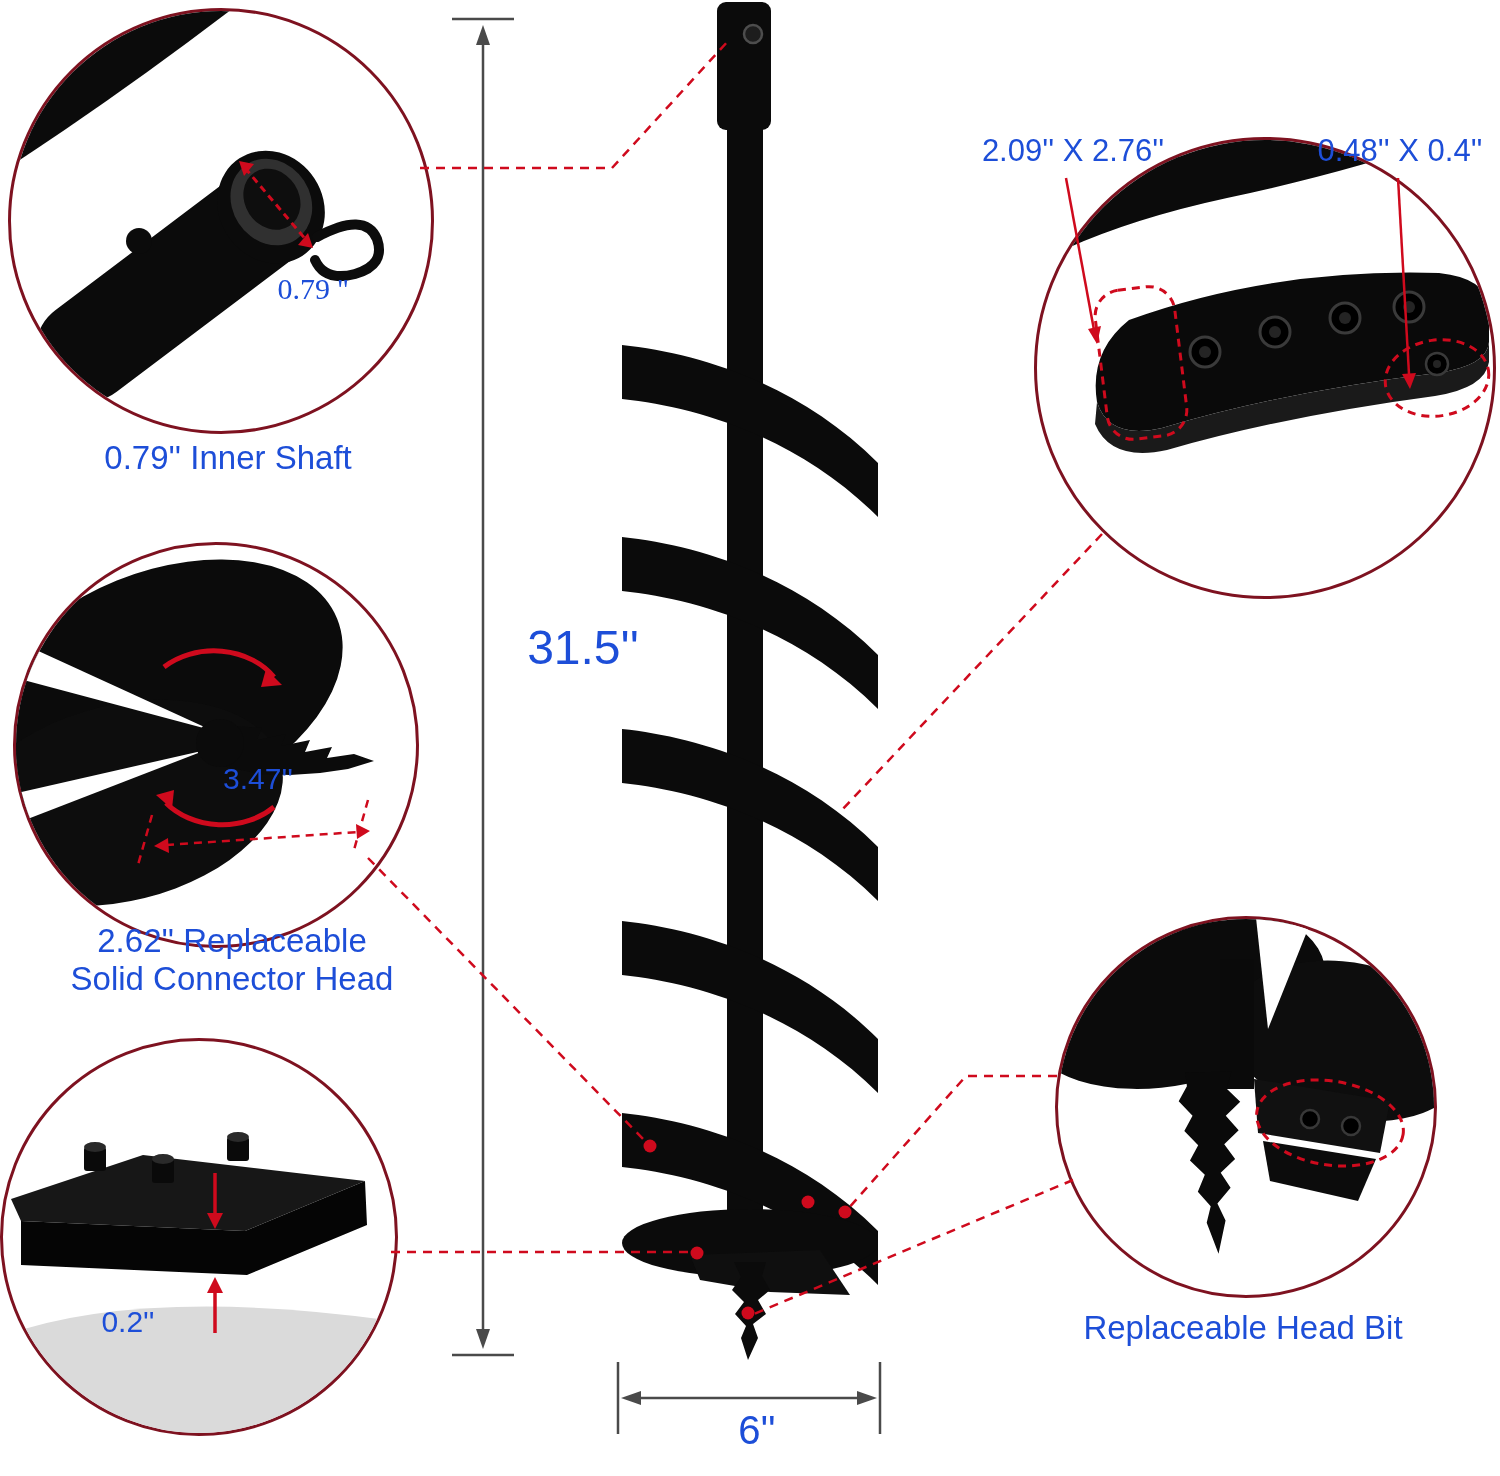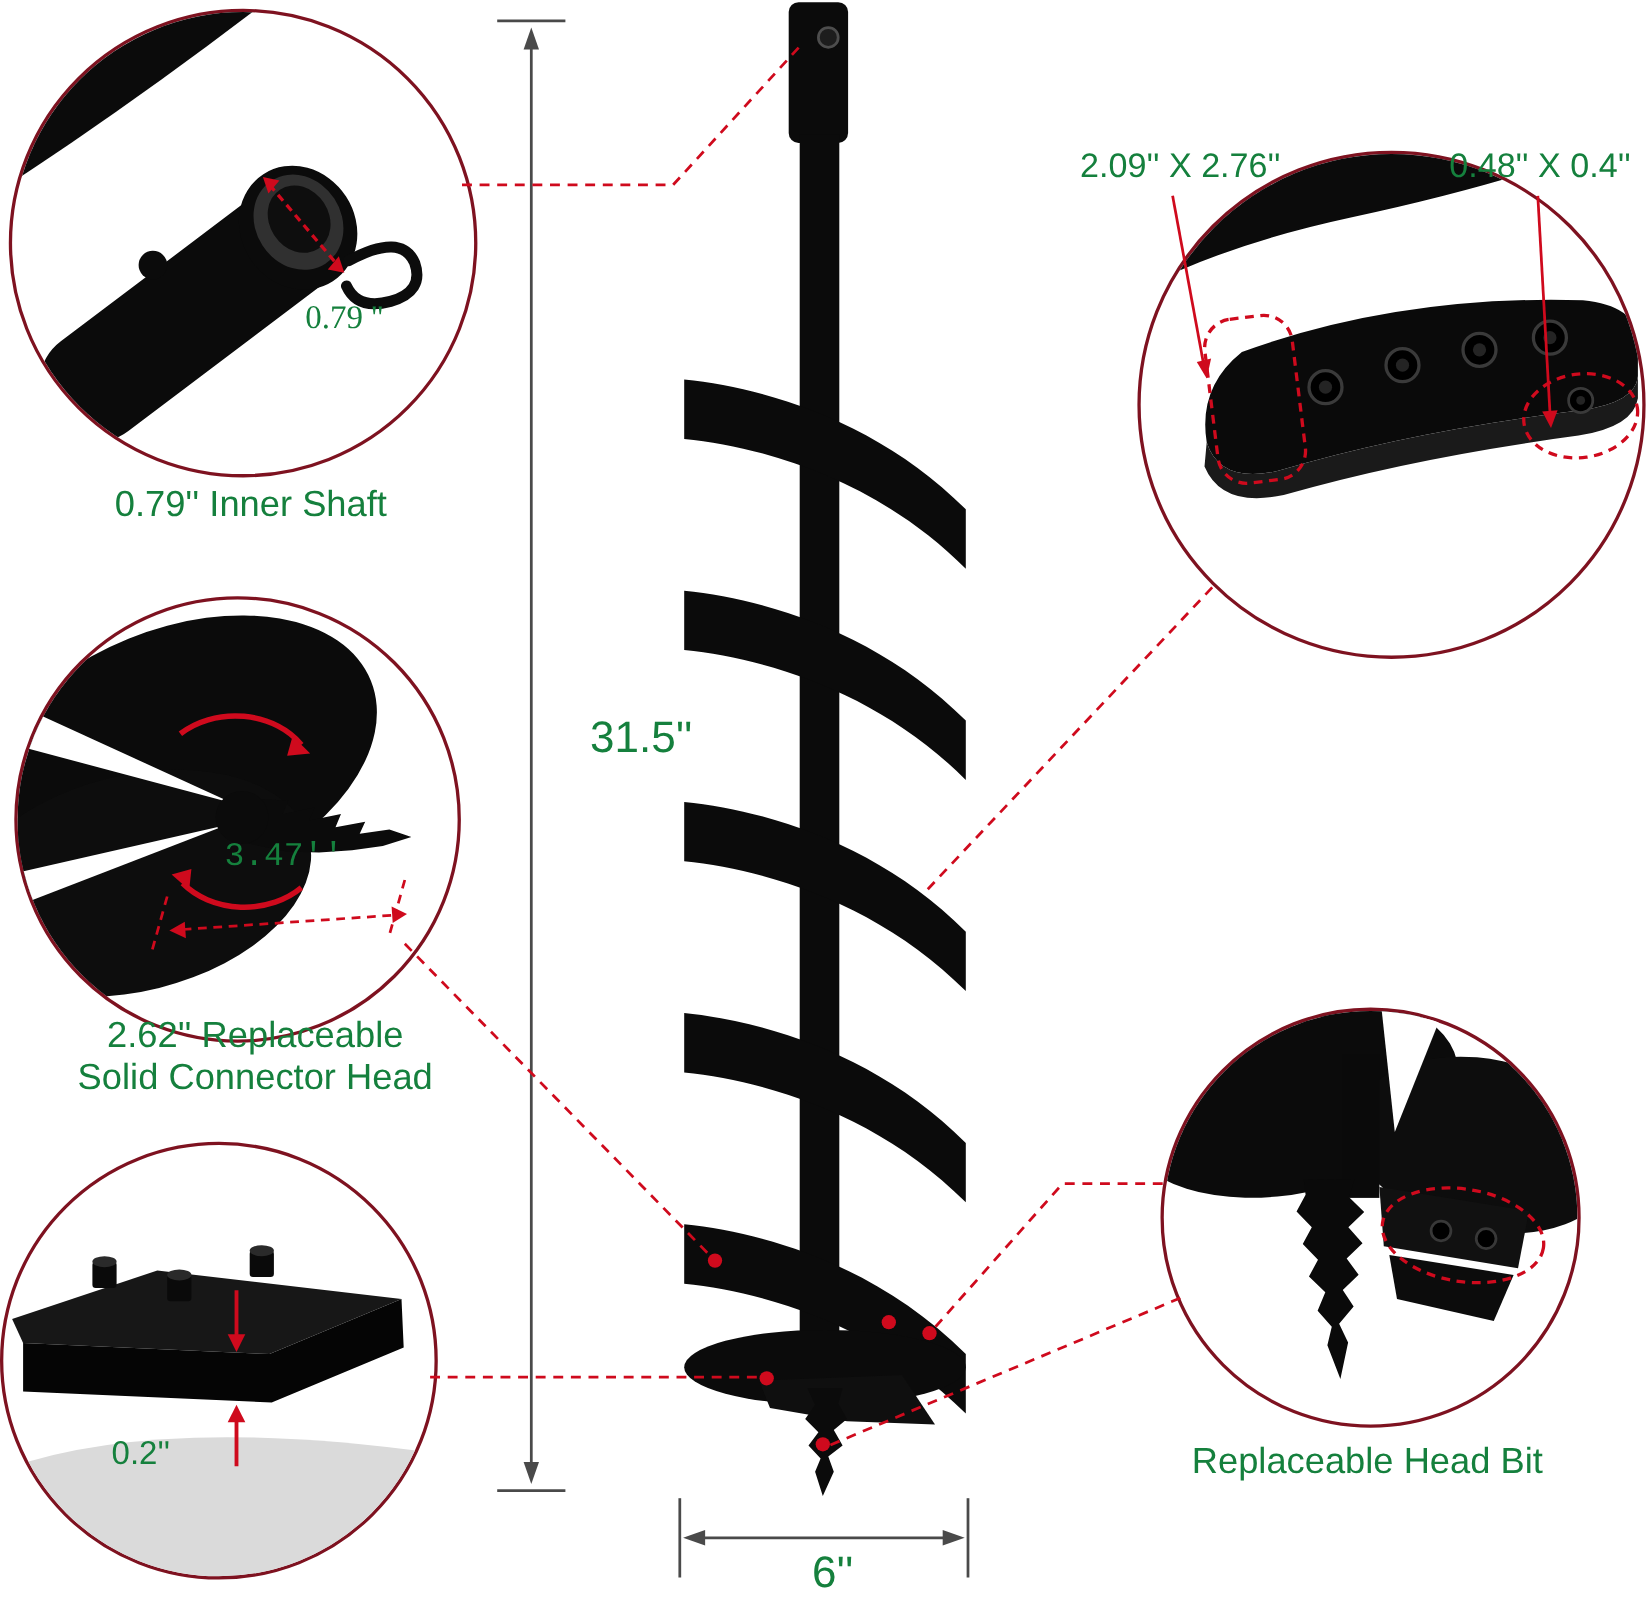--- a/index.html
+++ b/index.html
@@ -9,26 +9,26 @@
     font-family:"Liberation Sans", sans-serif;
   }
   #overlay { position:absolute; left:0; top:0; width:1500px; height:1476px; z-index:5; pointer-events:none; }
   .circle {
     position:absolute; border-radius:50%;
     border:3px solid #7e1220; background:#ffffff;
     overflow:hidden; z-index:1;
   }
   .circle svg { position:absolute; left:0; top:0; width:100%; height:100%; }
   .label {
-    position:absolute; color:#15803d; text-align:center; z-index:6;
+    position:absolute; color:#1d4ed8; text-align:center; z-index:6;
     line-height:1.15; white-space:nowrap;
   }
   .caption { font-size:33px; }
   .measure { font-size:30px; }
-  .dim-big { font-size:40px;margin-top:28px; }
+  .dim-big { font-size:48px; }
   .dim-mid { font-size:40px; }
 </style>
 </head>
 <body>
 
 <div class="canvas">
 
   <div class="circle" style="left:8px; top:8px; width:420px; height:420px;">
     <svg viewBox="0 0 420 420">
       <path d="M -5 -5 L 225 -5 Q 140 60 55 118 Q 15 145 -5 158 Z" fill="#0b0b0b"></path>
@@ -66,21 +66,21 @@
       </g>
       <g>
         <line x1="150" y1="300" x2="342" y2="287" stroke="#cf0a1d" stroke-width="2.5" stroke-dasharray="8 6"></line>
         <polygon points="138,301 152,293 153,308" fill="#cf0a1d"></polygon>
         <polygon points="354,286 340,279 341,294" fill="#cf0a1d"></polygon>
         <line x1="136" y1="270" x2="122" y2="320" stroke="#cf0a1d" stroke-width="2.5" stroke-dasharray="8 6"></line>
         <line x1="352" y1="255" x2="338" y2="305" stroke="#cf0a1d" stroke-width="2.5" stroke-dasharray="8 6"></line>
       </g>
     </svg>
   </div>
-  <div class="label measure" style="left:183px; top:762px; width:150px;font-family:Liberation Mono, monospace;">3.47''</div>
+  <div class="label measure" style="left:183px; top:762px; width:150px;">3.47''</div>
   <div class="label caption" style="left:32px; top:922px; width:400px;">2.62'' Replaceable</div>
   <div class="label caption" style="left:32px; top:960px; width:400px;">Solid Connector Head</div>
 
   <div class="circle" style="left:0px; top:1038px; width:392px; height:392px;">
     <svg viewBox="0 0 392 392">
       <path d="M 0 295 Q 140 245 392 280 L 392 392 L 0 392 Z" fill="#dadada"></path>
       <path d="M 8 158 L 140 114 L 362 140 L 242 190 L 18 180 Z" fill="#171717"></path>
       <path d="M 18 180 L 242 190 L 362 140 L 364 184 L 244 234 L 18 224 Z" fill="#050505"></path>
       <g>
         <g transform="translate(92,128)">

